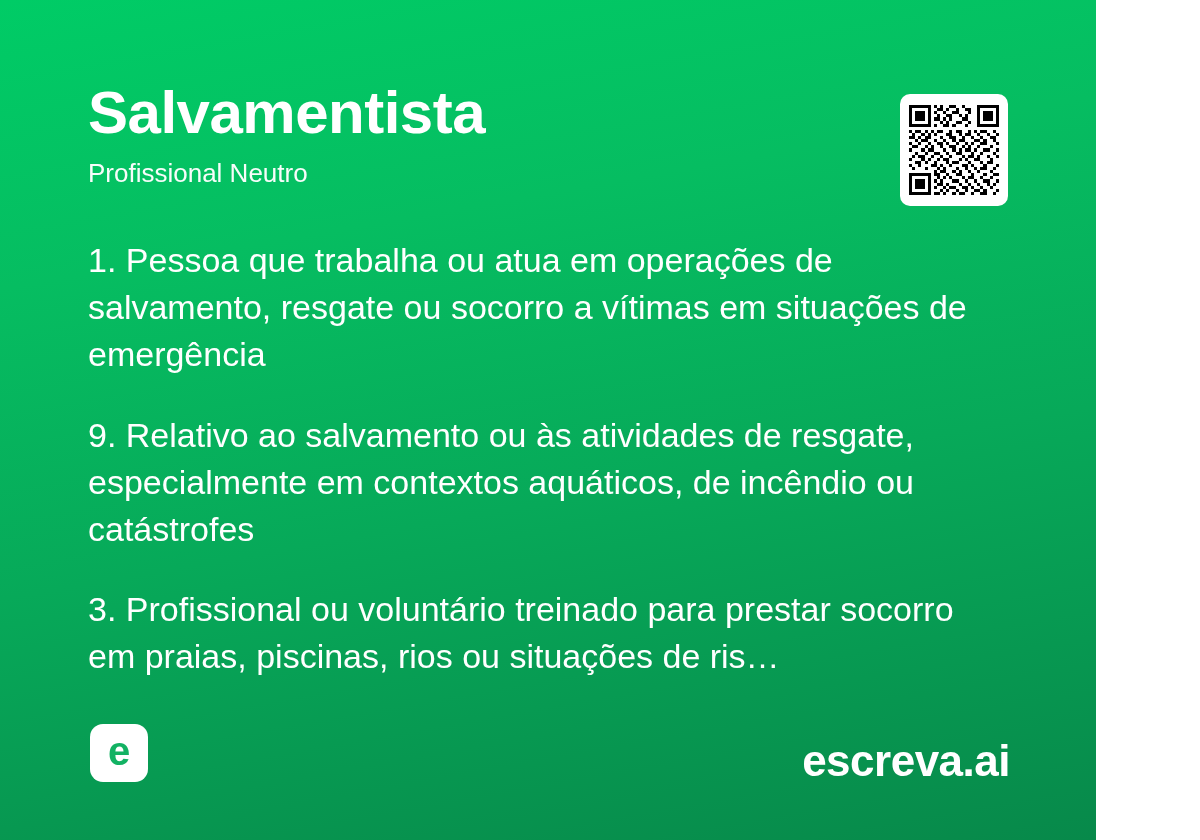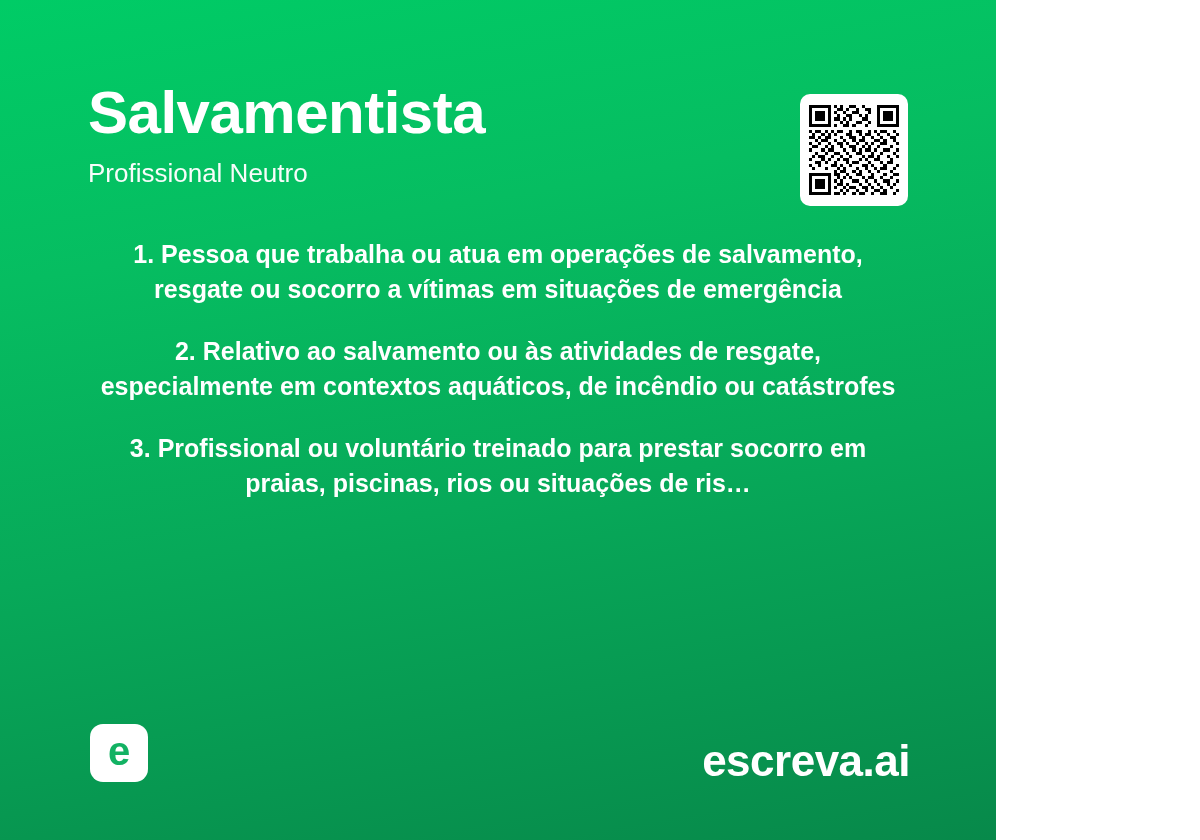--- a/index.html
+++ b/index.html
@@ -2,21 +2,21 @@
 <html lang="pt-BR"><head>
 <meta charset="utf-8">
 <style>
   html, body {
     margin: 0;
     padding: 0;
     background: #ffffff;
   }
   .card {
     position: relative;
-    width: 996px;
+    width: 1096px;
     height: 840px;
     overflow: hidden;
     background: linear-gradient(170deg, #00cc66 0%, #06bd61 28%, #07a959 58%, #07894a 100%);
     font-family: "Liberation Sans", sans-serif;
     box-sizing: border-box;
   }
   .content {
     position: absolute;
     left: 88px;
     top: 80px;
@@ -35,26 +35,25 @@
     color: #ffffff;
     margin-top: 12px;
     font-weight: 400;
     opacity: 0.97;
   }
   .definitions {
     margin-top: 48px;
     max-width: 980px;
   }
   .definition {
-    font-size: 25px;
+    font-size: 34px;
     line-height: 1.38;
     color: #ffffff;
     margin-bottom: 28px;
-    font-weight: 700;
-    text-align: center;
+    font-weight: 400;
   }
   .definition:last-child {
     margin-bottom: 12px;
   }
   .qr {
     position: absolute;
     right: 88px;
     top: 94px;
     width: 108px;
     height: 112px;
@@ -102,21 +101,21 @@
 <body>
 
 <div class="card">
 
   <div class="content">
     <h1 class="word">Salvamentista</h1>
     <div class="pos">Profissional Neutro</div>
 
     <div class="definitions">
       <p class="definition">1. Pessoa que trabalha ou atua em operações de salvamento, resgate ou socorro a vítimas em situações de emergência</p>
-      <p class="definition">2. Relativo ao salvamento ou às atividades de resgate, especialmente em contextos aquáticos, de incêndio ou catástrofes</p>
+      <p class="definition">9. Relativo ao salvamento ou às atividades de resgate, especialmente em contextos aquáticos, de incêndio ou catástrofes</p>
       <p class="definition">3. Profissional ou voluntário treinado para prestar socorro em praias, piscinas, rios ou situações de ris…</p>
     </div>
   </div>
 
   <div class="qr">
     <svg viewBox="0 0 29 29" shape-rendering="crispEdges" aria-hidden="true">
       <rect width="29" height="29" fill="#ffffff"></rect>
       <g fill="#000000">
         <rect x="0" y="0" width="7" height="1"></rect>
           <rect x="0" y="6" width="7" height="1"></rect>

